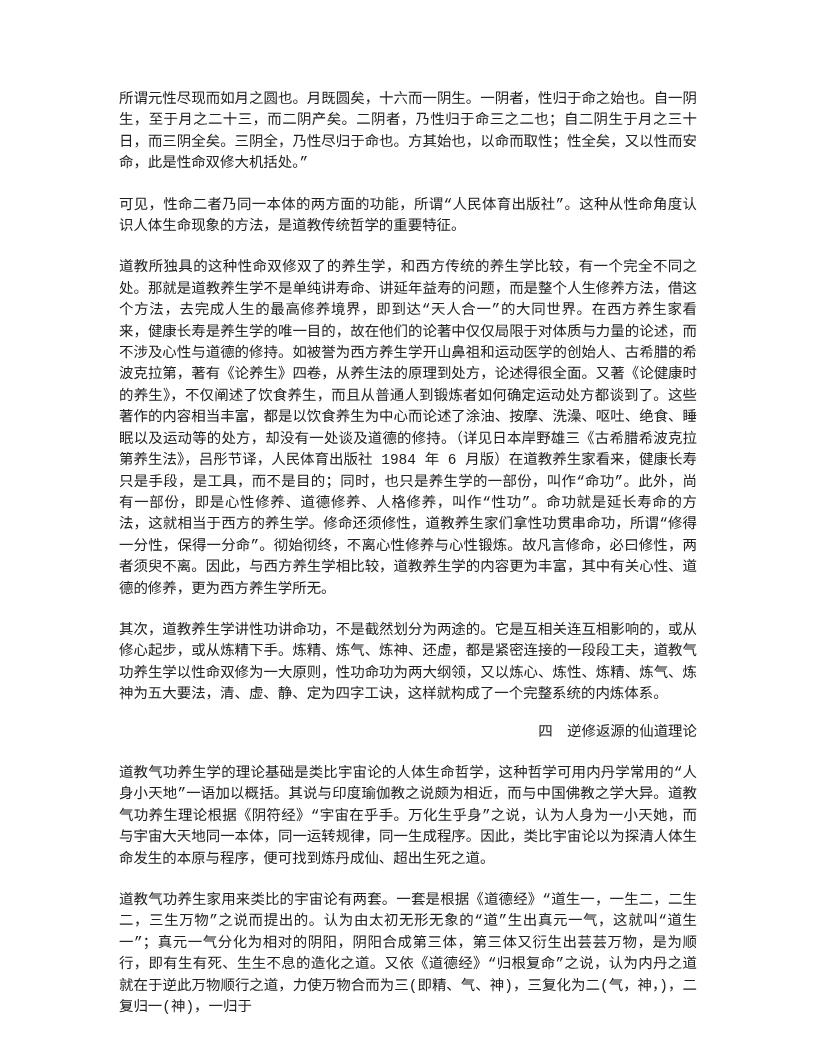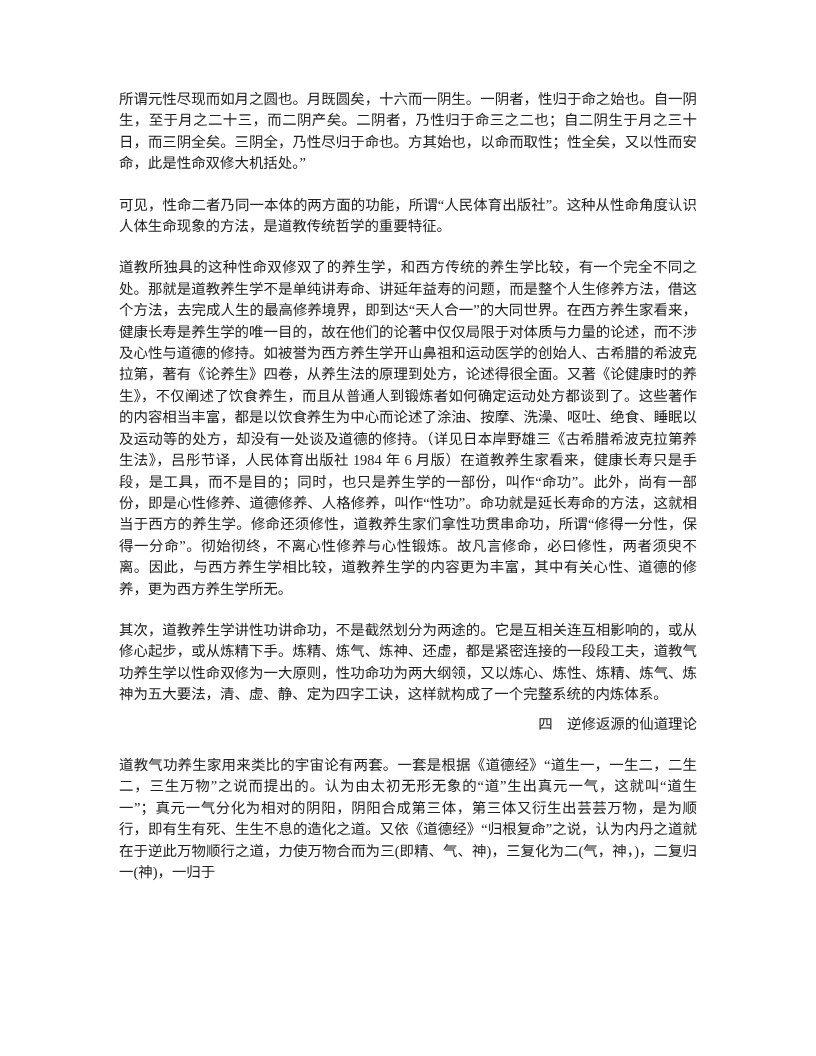--- a/index.html
+++ b/index.html
@@ -6,49 +6,50 @@
     margin: 0;
     padding: 0;
     background: #ffffff;
   }
   .page {
     position: relative;
     width: 816px;
     height: 1056px;
     background: #ffffff;
     overflow: hidden;
-    font-family: Liberation Serif, serif;
+    font-family: Liberation Mono, monospace;
     color: #212121;
   }
   .content {
     position: absolute;
     left: 119px;
     top: 89px;
     width: 578px;
   }
   .content p {
     margin: 0 0 20px 0;
     font-size: 14.45px;
     line-height: 21.4px;
     text-align: justify;
     letter-spacing: 0;
     word-break: break-all;
   }
   .content p.no-gap {
-    margin-bottom: 8px;
+    margin-bottom: 16px;
   }
   .content p.heading {
     text-align: right;
   }
 </style>
 </head>
 <body>
 
 <div class="page">
   <div class="content">
     <p>所谓元性尽现而如月之圆也。月既圆矣，十六而一阴生。一阴者，性归于命之始也。自一阴生，至于月之二十三，而二阴产矣。二阴者，乃性归于命三之二也；自二阴生于月之三十日，而三阴全矣。三阴全，乃性尽归于命也。方其始也，以命而取性；性全矣，又以性而安命，此是性命双修大机括处。”</p>
     <p>可见，性命二者乃同一本体的两方面的功能，所谓“人民体育出版社”。这种从性命角度认识人体生命现象的方法，是道教传统哲学的重要特征。</p>
     <p>道教所独具的这种性命双修双了的养生学，和西方传统的养生学比较，有一个完全不同之处。那就是道教养生学不是单纯讲寿命、讲延年益寿的问题，而是整个人生修养方法，借这个方法，去完成人生的最高修养境界，即到达“天人合一”的大同世界。在西方养生家看来，健康长寿是养生学的唯一目的，故在他们的论著中仅仅局限于对体质与力量的论述，而不涉及心性与道德的修持。如被誉为西方养生学开山鼻祖和运动医学的创始人、古希腊的希波克拉第，著有《论养生》四卷，从养生法的原理到处方，论述得很全面。又著《论健康时的养生》，不仅阐述了饮食养生，而且从普通人到锻炼者如何确定运动处方都谈到了。这些著作的内容相当丰富，都是以饮食养生为中心而论述了涂油、按摩、洗澡、呕吐、绝食、睡眠以及运动等的处方，却没有一处谈及道德的修持。（详见日本岸野雄三《古希腊希波克拉第养生法》，吕彤节译，人民体育出版社 1984 年 6 月版）在道教养生家看来，健康长寿只是手段，是工具，而不是目的；同时，也只是养生学的一部份，叫作“命功”。此外，尚有一部份，即是心性修养、道德修养、人格修养，叫作“性功”。命功就是延长寿命的方法，这就相当于西方的养生学。修命还须修性，道教养生家们拿性功贯串命功，所谓“修得一分性，保得一分命”。彻始彻终，不离心性修养与心性锻炼。故凡言修命，必曰修性，两者须臾不离。因此，与西方养生学相比较，道教养生学的内容更为丰富，其中有关心性、道德的修养，更为西方养生学所无。</p>
     <p class="no-gap">其次，道教养生学讲性功讲命功，不是截然划分为两途的。它是互相关连互相影响的，或从修心起步，或从炼精下手。炼精、炼气、炼神、还虚，都是紧密连接的一段段工夫，道教气功养生学以性命双修为一大原则，性功命功为两大纲领，又以炼心、炼性、炼精、炼气、炼神为五大要法，清、虚、静、定为四字工诀，这样就构成了一个完整系统的内炼体系。</p>
     <p class="heading">四　逆修返源的仙道理论</p>
+    <p>道教气功养生学的理论基础是类比宇宙论的人体生命哲学，这种哲学可用内丹学常用的“人身小天地”一语加以概括。其说与印度瑜伽教之说颇为相近，而与中国佛教之学大异。道教气功养生理论根据《阴符经》“宇宙在乎手。万化生乎身”之说，认为人身为一小天她，而与宇宙大天地同一本体，同一运转规律，同一生成程序。因此，类比宇宙论以为探清人体生命发生的本原与程序，便可找到炼丹成仙、超出生死之道。</p>
     <p>道教气功养生家用来类比的宇宙论有两套。一套是根据《道德经》“道生一，一生二，二生二，三生万物”之说而提出的。认为由太初无形无象的“道”生出真元一气，这就叫“道生一”；真元一气分化为相对的阴阳，阴阳合成第三体，第三体又衍生出芸芸万物，是为顺行，即有生有死、生生不息的造化之道。又依《道德经》“归根复命”之说，认为内丹之道就在于逆此万物顺行之道，力使万物合而为三(即精、气、神)，三复化为二(气，神，)，二复归一(神)，一归于</p>
   </div>
 </div>
 
 </body></html>

